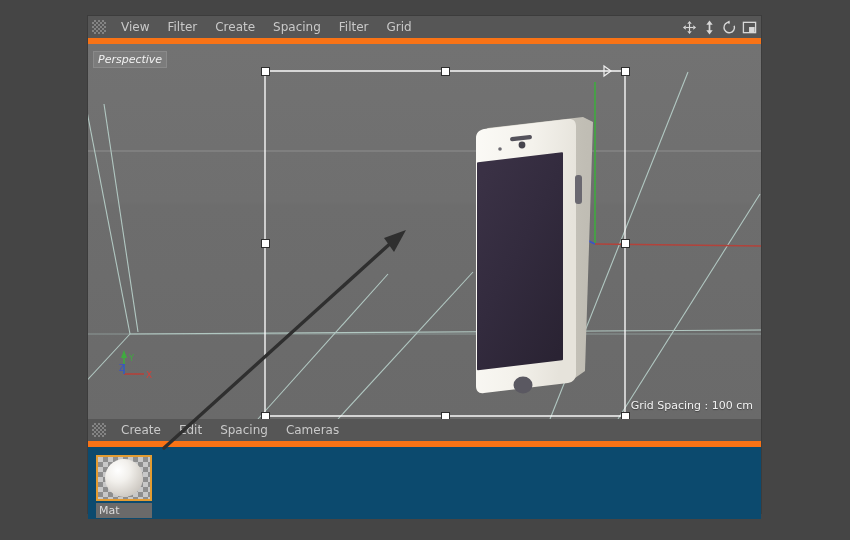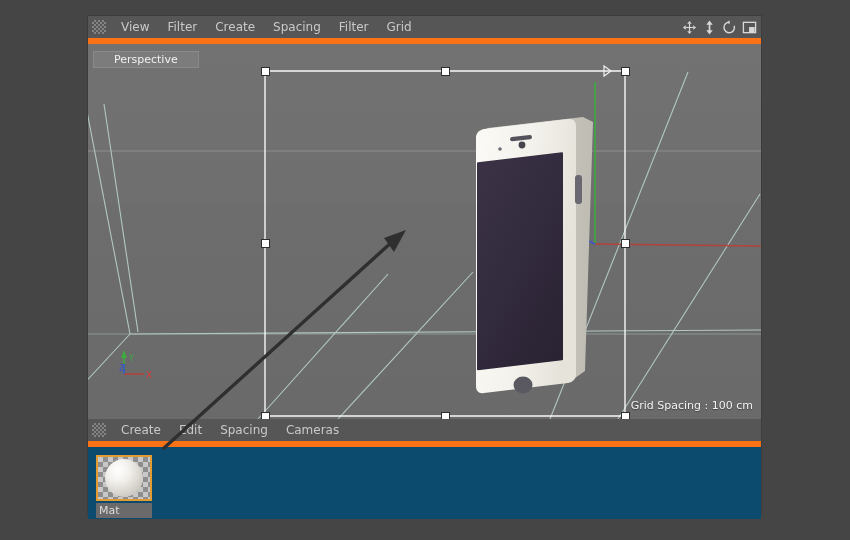--- a/index.html
+++ b/index.html
@@ -45,23 +45,24 @@
     position:relative;width:673px;height:375px;
     background:#6f6f6f;
     overflow:hidden;
   }
   .vp-bg{position:absolute;inset:0;}
   .vp-svg{position:absolute;left:0;top:0;}
 
   .persp-label{
     position:absolute;left:5px;top:7px;
     background:#7c7c7c;color:#f0f0f0;
-    font-size:11px;padding:1px 20px;
+    font-size:11px;padding:1px 4px;
     border:1px solid #8a8a8a;
     z-index:6;
+    font-style:italic;
   }
   .grid-label{
     position:absolute;right:8px;bottom:7px;
     color:#f2f2f2;font-size:11px;z-index:6;
     text-shadow:0 1px 1px rgba(0,0,0,.4);
   }
 
   
   .handle{
     position:absolute;width:7px;height:7px;background:#fff;

